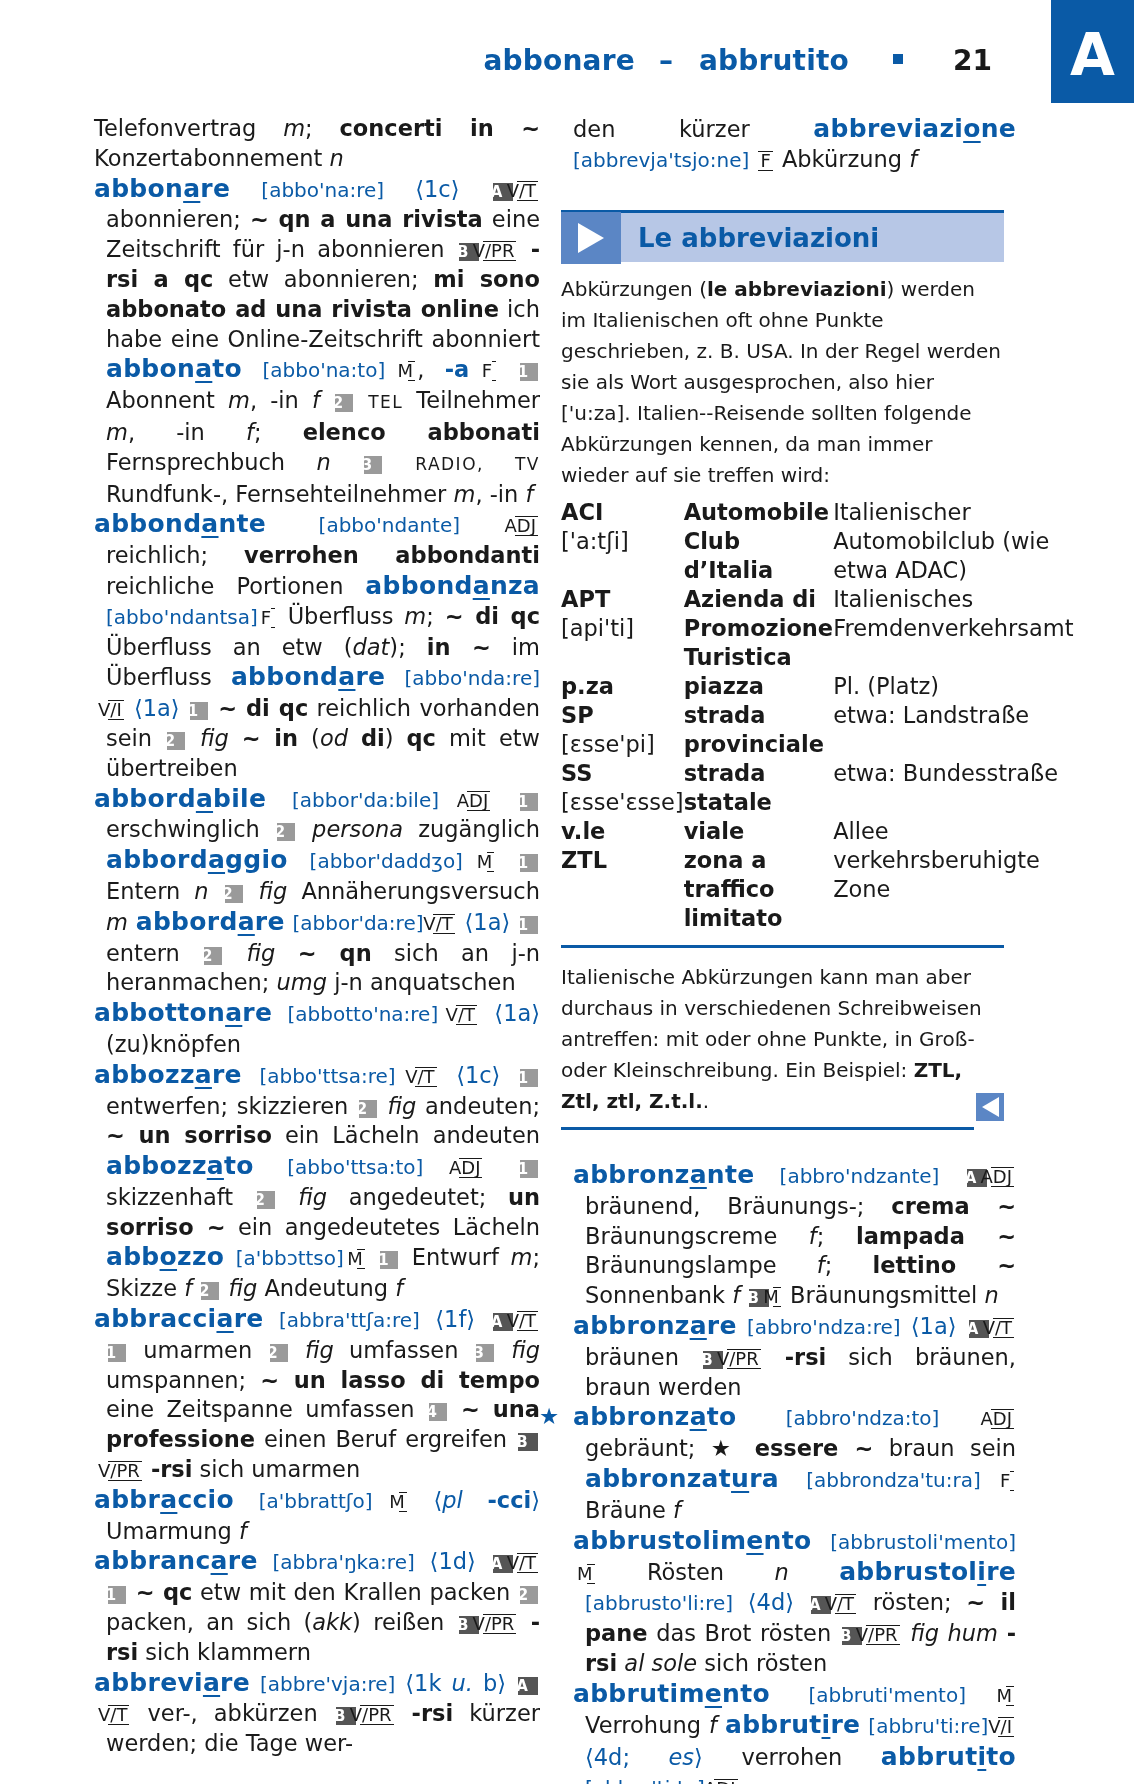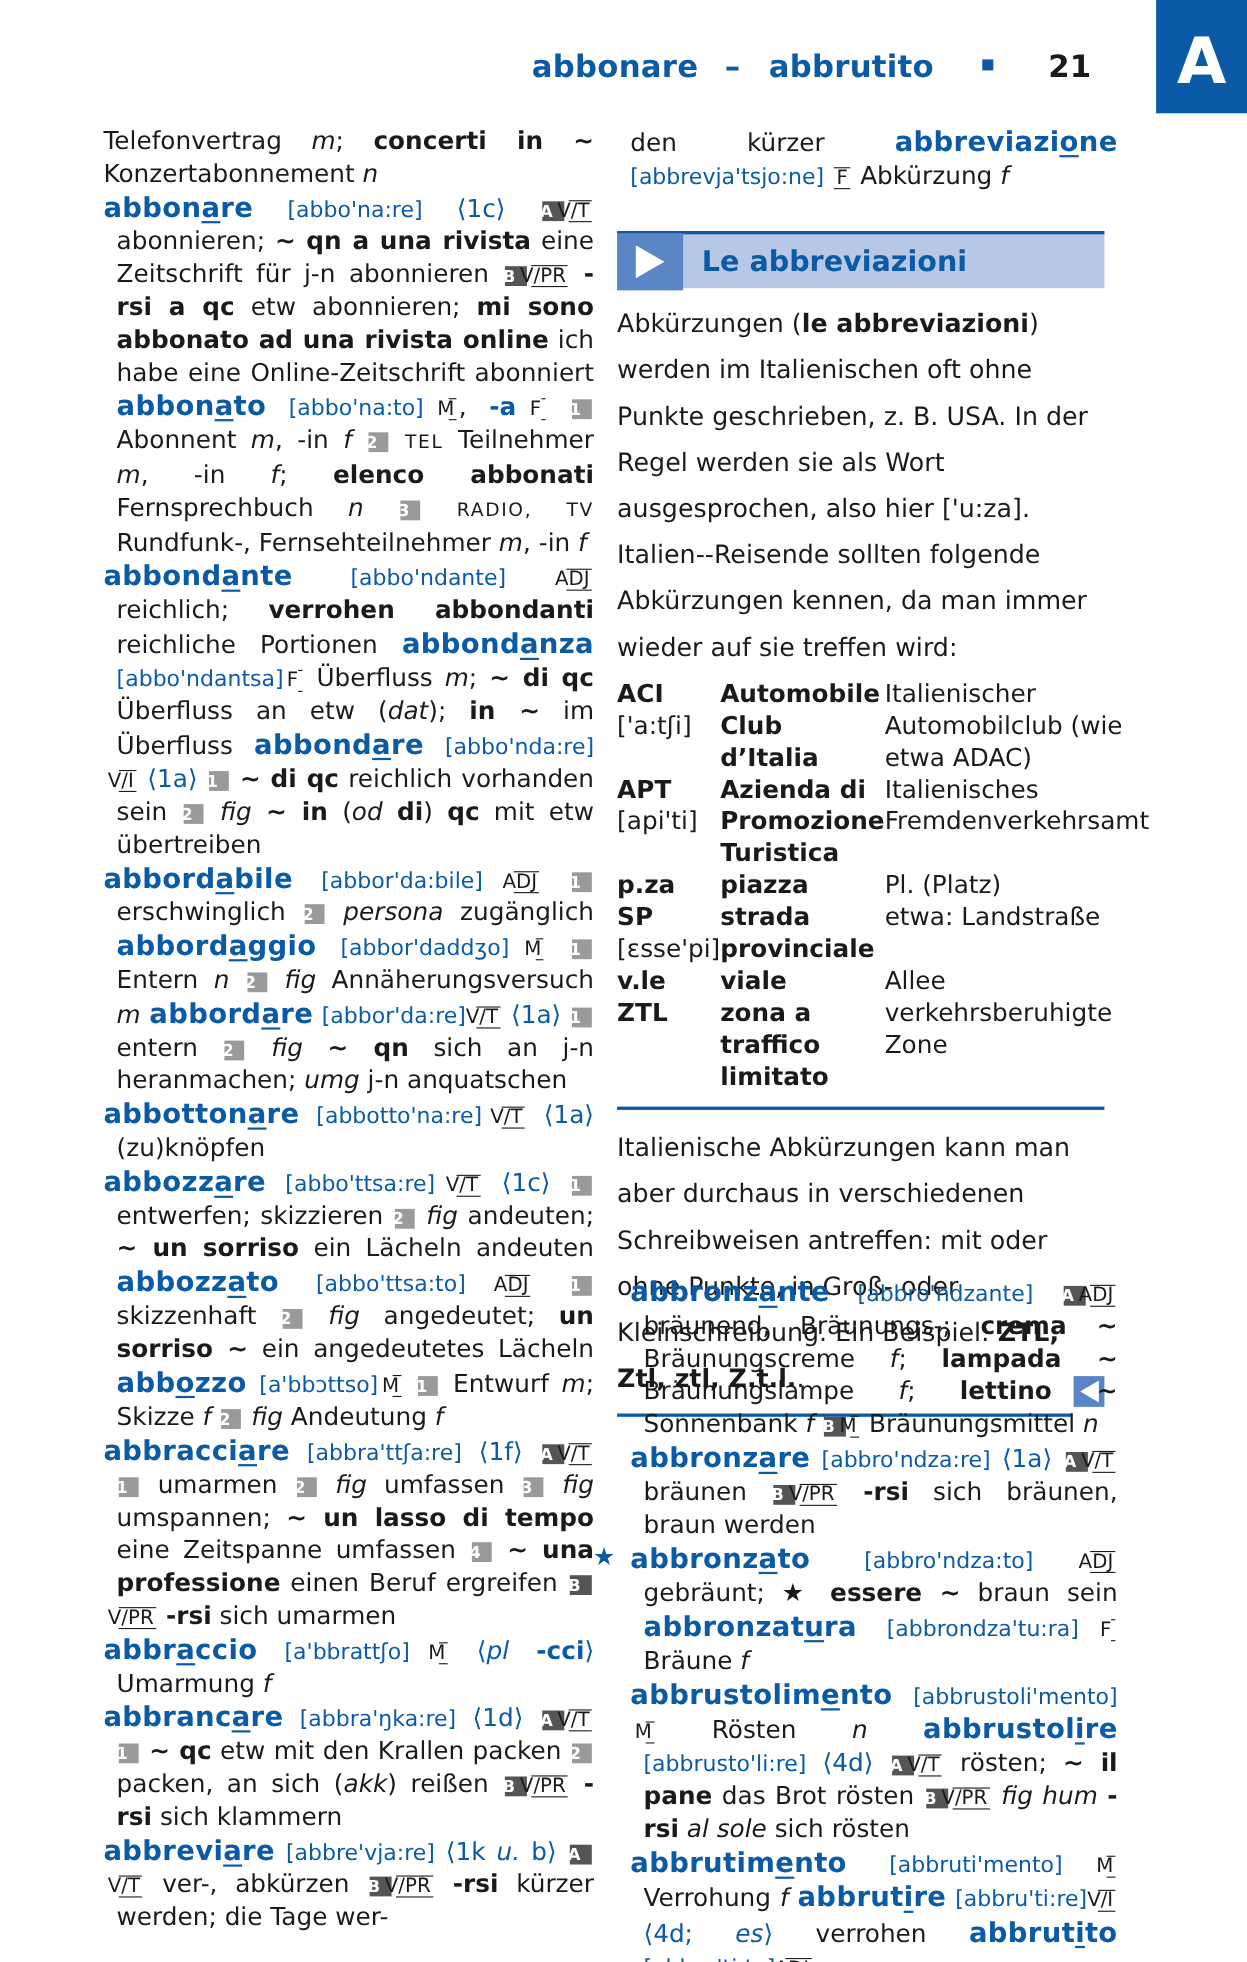--- a/index.html
+++ b/index.html
@@ -29,21 +29,21 @@
   b { font-weight: bold; }
   i { font-style: italic; }
   .star { color: #0a5aa6; }
   .star-b { color: #1a1a1a; }
 
   .infobox { position: absolute; left: 561px; top: 210px; width: 443px; }
   .infobox .titlebar { border-top: 3px solid #0a5aa6; background: #b7c7e6; height: 52px; display: flex; align-items: center; }
   .infobox .arrowcell { width: 60px; height: 52px; background: #5b86c5; display: flex; align-items: center; justify-content: center; }
   .infobox .arrowcell span { width: 0; height: 0; border-top: 15px solid transparent; border-bottom: 15px solid transparent; border-left: 26px solid #ffffff; }
   .infobox .title { color: #0a5aa6; font-weight: bold; font-size: 26px; margin-left: 17px; }
-  .infobox .body { font-size: 23px; line-height: 42px; margin-top: 12px; }
+  .infobox .body { font-size: 20px; line-height: 31px; margin-top: 12px; }
   .abbr-table { width: 100%; border-collapse: collapse; margin-top: 7px; font-size: 22.5px; line-height: 29px; }
   .abbr-table td { vertical-align: top; padding: 0; }
   .abbr-table td.c1 { width: 117px; }
   .abbr-table td.c2 { width: 163px; font-weight: bold; }
   .rule { height: 3px; background: #0a5aa6; margin: 12px 0 14px; }
   .closing { position: relative; }
   .backarrow { position: absolute; right: 0; bottom: -4px; width: 28px; height: 28px; background: #5b86c5; display: flex; align-items: center; justify-content: center; }
   .backarrow span { width: 0; height: 0; border-top: 10px solid transparent; border-bottom: 10px solid transparent; border-right: 17px solid #fff; }
   .rule2 { height: 3px; background: #0a5aa6; margin-top: 10px; margin-right: 30px; }
 
@@ -177,20 +177,25 @@
           <td class="c1"><b>p.za</b></td>
           <td class="c2">piazza</td>
           <td>Pl. (Platz)</td>
         </tr>
       <tr>
           <td class="c1"><b>SP</b><br><span>[ɛsse'pi]</span></td>
           <td class="c2">strada provinciale</td>
           <td>etwa: Landstraße</td>
         </tr>
       <tr>
+          <td class="c1"><b>SS</b><br><span>[ɛsse'ɛsse]</span></td>
+          <td class="c2">strada statale</td>
+          <td>etwa: Bundesstraße</td>
+        </tr>
+      <tr>
           <td class="c1"><b>v.le</b></td>
           <td class="c2">viale</td>
           <td>Allee</td>
         </tr>
       <tr>
           <td class="c1"><b>ZTL</b></td>
           <td class="c2">zona a traffico limitato</td>
           <td>verkehrsberuhigte Zone</td>
         </tr>
     </tbody>

